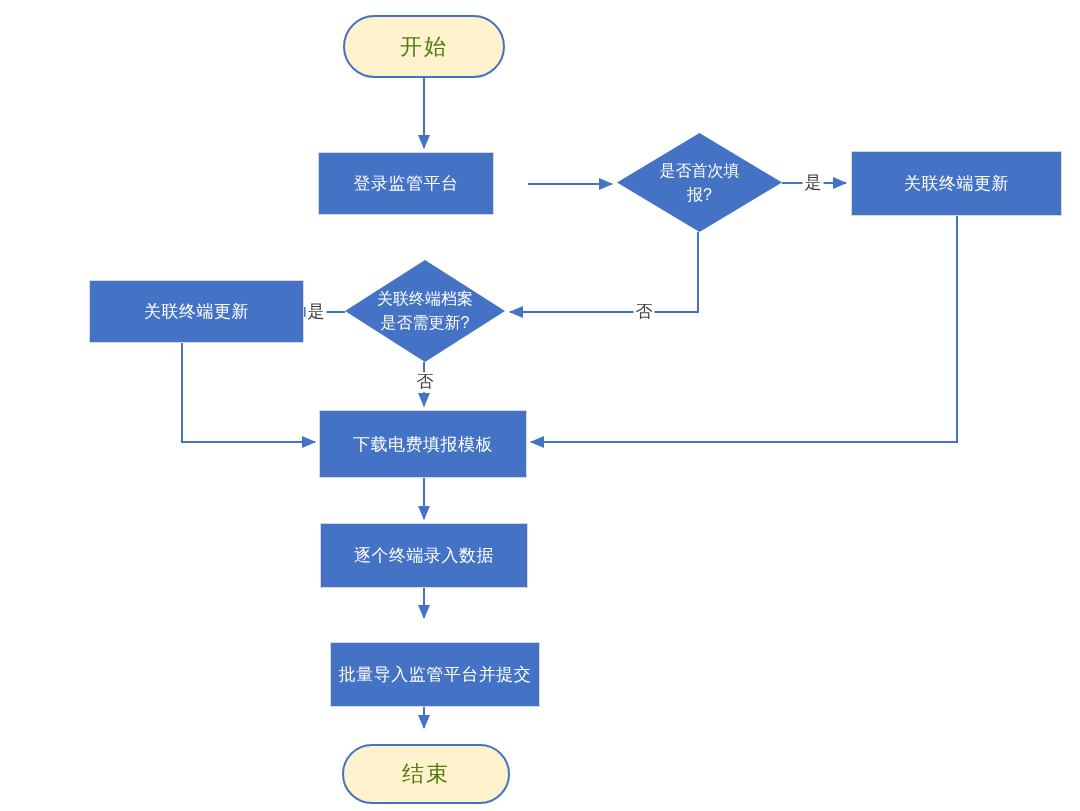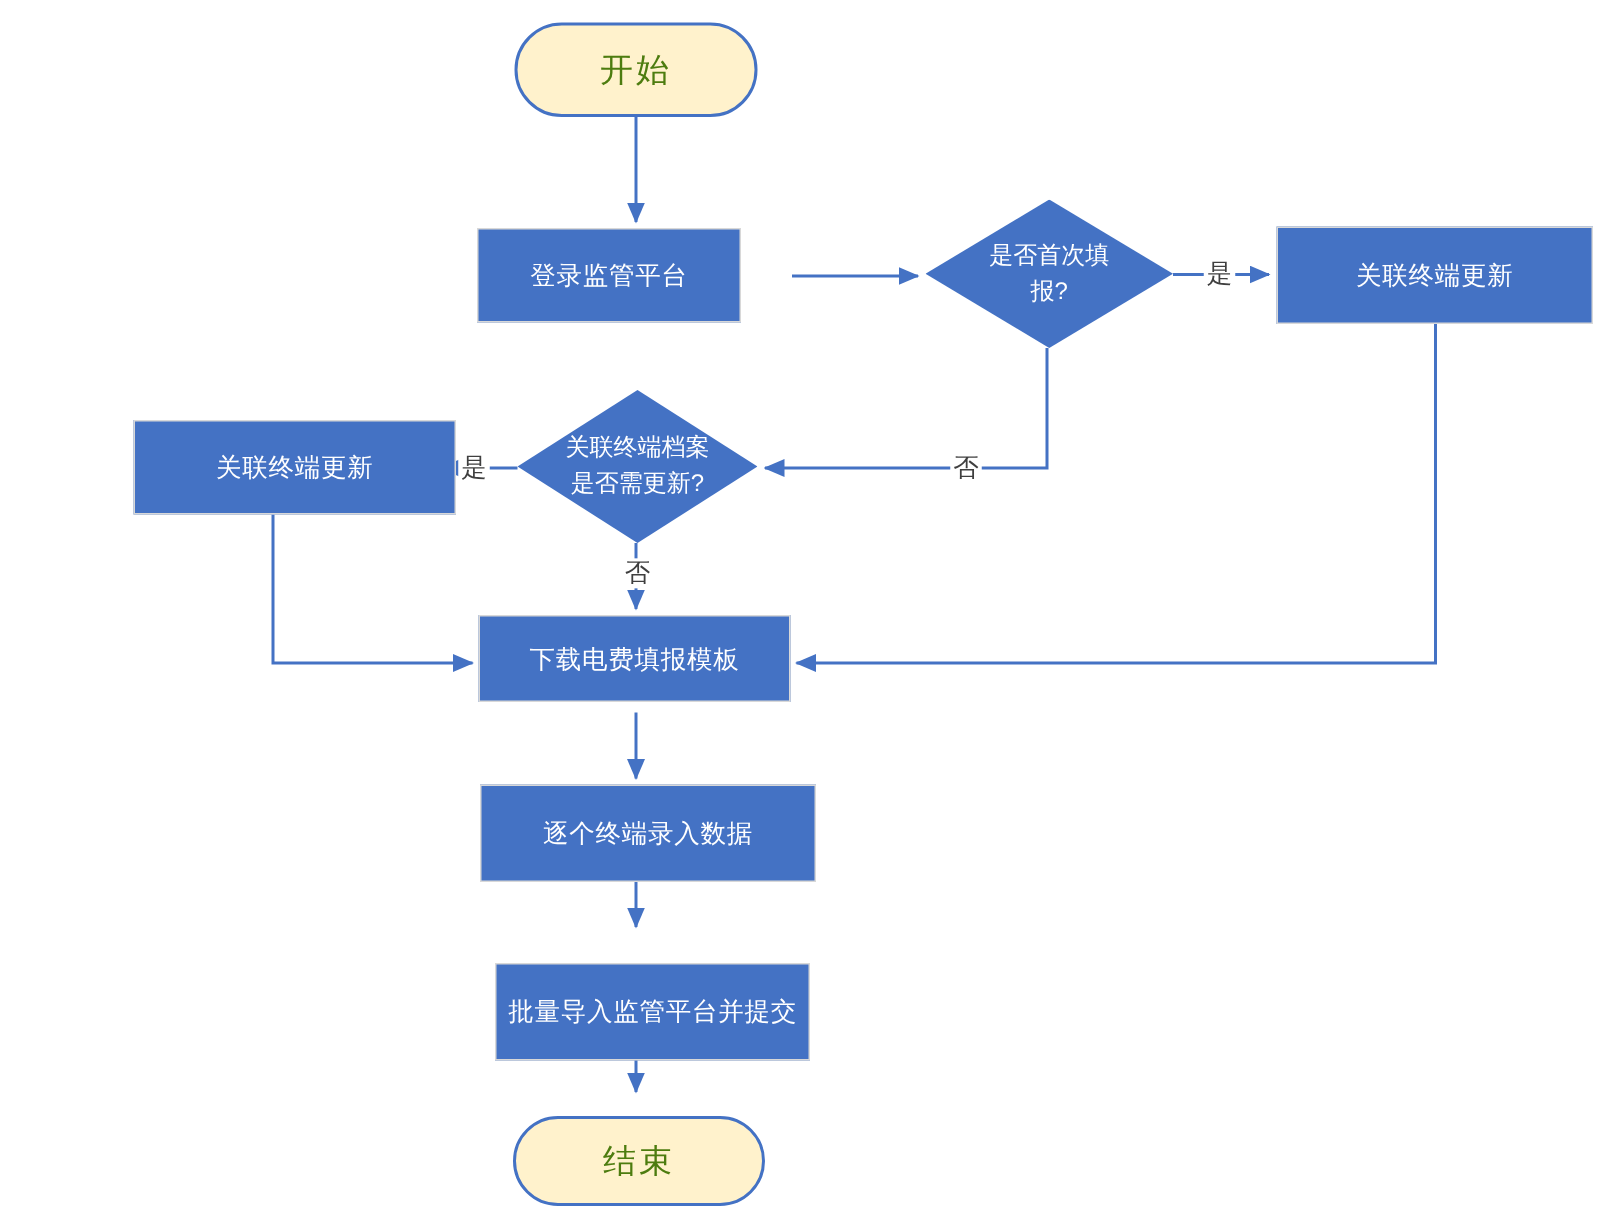--- a/index.html
+++ b/index.html
@@ -57,22 +57,22 @@
     line-height: 1.15;
     color: #3F3F3F;
   }
   
   #n-start    { left: 343px; top: 15px;  width: 162px; height: 63px;  }
   #n-login    { left: 318px; top: 152px; width: 176px; height: 63px;  }
   #n-d1       { left: 617px; top: 133px; width: 165px; height: 99px;  }
   #n-init     { left: 851px; top: 151px; width: 211px; height: 65px;  }
   #n-d2       { left: 345px; top: 260px; width: 160px; height: 102px; }
   #n-update   { left: 75px;  top: 280px; width: 215px; height: 63px; margin-left: 14px;  }
-  #n-download { left: 319px; top: 410px; width: 208px; height: 58px;  }
-  #n-enter    { left: 320px; top: 523px; width: 224px; height: 65px;  }
+  #n-download { left: 319px; top: 410px; width: 208px; height: 68px;  }
+  #n-enter    { left: 320px; top: 523px; width: 208px; height: 65px;  }
   #n-import   { left: 318px; top: 642px; width: 210px; height: 65px; margin-left: 12px;  }
   #n-end      { left: 342px; top: 744px; width: 168px; height: 60px;  }
   #n-d1 .label-inner { max-width: 88px; text-align: center; }
   #n-d2 .label-inner { max-width: 100px; }
   #lbl-yes1 { left: 813px; top: 183px; }
   #lbl-no1  { left: 644px; top: 312px; }
   #lbl-yes2 { left: 316px; top: 312px; }
   #lbl-no2  { left: 425px; top: 382px; }
 </style>
 </head>

